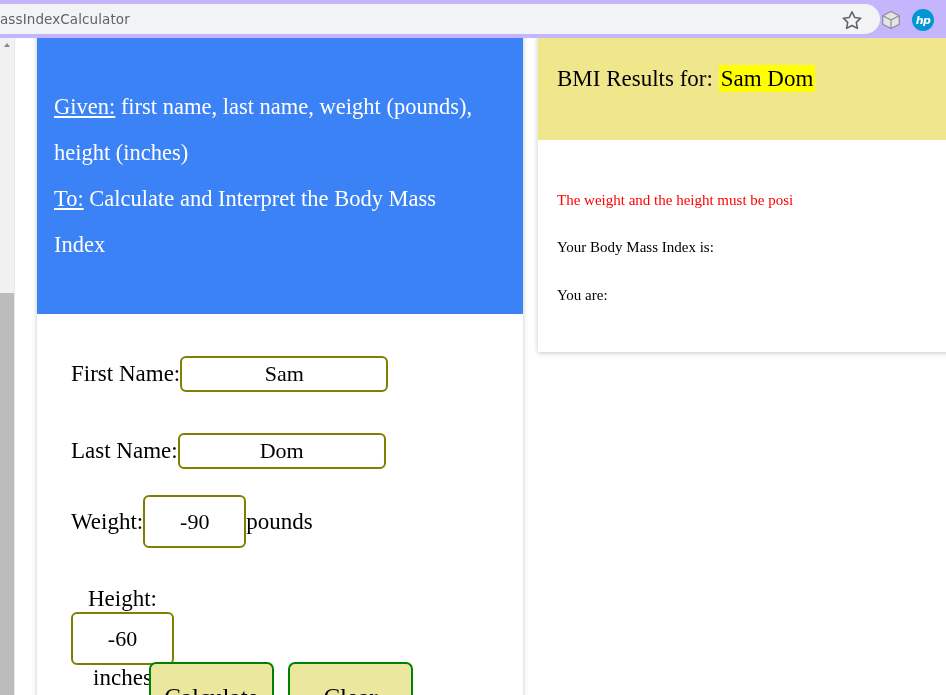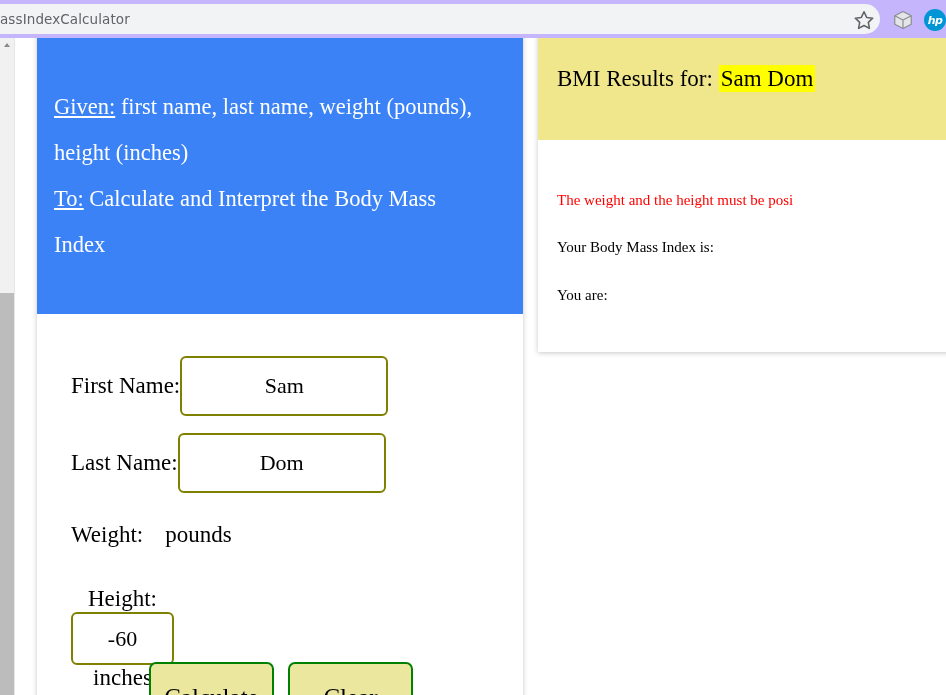--- a/index.html
+++ b/index.html
@@ -27,21 +27,21 @@
   #tab-title {
     position: absolute; left: 0px; top: 11px;
     font-family: "DejaVu Sans", "Liberation Sans", sans-serif;
     font-size: 13.5px;
     color: #5f6368;
     letter-spacing: 0.1px;
     white-space: nowrap;
   }
   .chrome-icon {
     position: absolute; top: 9px;
-    width: 22px; height: 28px; margin-left: 12px;
+    width: 22px; height: 28px;
   }
   #bookmark-star { left: 841px; }
   #cube-icon     { left: 880px; }
   #hp-logo       { left: 912px; }
   #hp-logo .hp-circle {
     width: 22px; height: 22px; border-radius: 50%;
     background: #0096d6;
     display: flex; align-items: center; justify-content: center;
     font-family: "DejaVu Sans", "Liberation Sans", sans-serif;
     font-style: italic; font-weight: bold;
@@ -121,31 +121,31 @@
     font-family: "Liberation Serif", "DejaVu Serif", serif;
     font-size: 22px;
     color: #000000;
     text-align: center;
     background: #ffffff;
     border: 2px solid #808000;
     border-radius: 6px;
     outline: none;
     padding: 0;
   }
-  .input-wide   { width: 208px; height: 60px; }
+  .input-wide   { width: 208px; height: 36px; }
   .input-narrow { width: 103px; height: 53px; }
   .unit-label {
     font-size: 23px;
     color: #000000;
     white-space: nowrap;
   }
 
   #row-first-name { left: 34px; top: 42px; }
   #row-last-name  { left: 34px; top: 119px; }
-  #row-weight     { left: 34px; top: 208px; gap: 22px; }
+  #row-weight     { left: 34px; top: 181px; }
   #row-height     { left: 34px; top: 272px; flex-direction: column; }
 
   #button-row {
     position: absolute; left: 112px; top: 348px;
     display: flex;
     gap: 14px;
   }
   .action-button {
     font-family: "Liberation Serif", "DejaVu Serif", serif;
     font-size: 25px;
@@ -250,20 +250,21 @@
         <input class="text-input input-wide" type="text" value="Sam" style="">
       </div>
 
       <div class="field-row" id="row-last-name">
         <span class="field-label">Last Name:</span>
         <input class="text-input input-wide" type="text" value="Dom" style="">
       </div>
 
       <div class="field-row" id="row-weight">
         <span class="field-label">Weight:</span>
+        <input class="text-input input-narrow" type="text" value="-90" style="">
         <span class="unit-label">pounds</span>
       </div>
 
       <div class="field-row" id="row-height">
         <span class="field-label">Height:</span>
         <input class="text-input input-narrow" type="text" value="-60" style="">
         <span class="unit-label">inches</span>
       </div>
 
       <div id="button-row">

